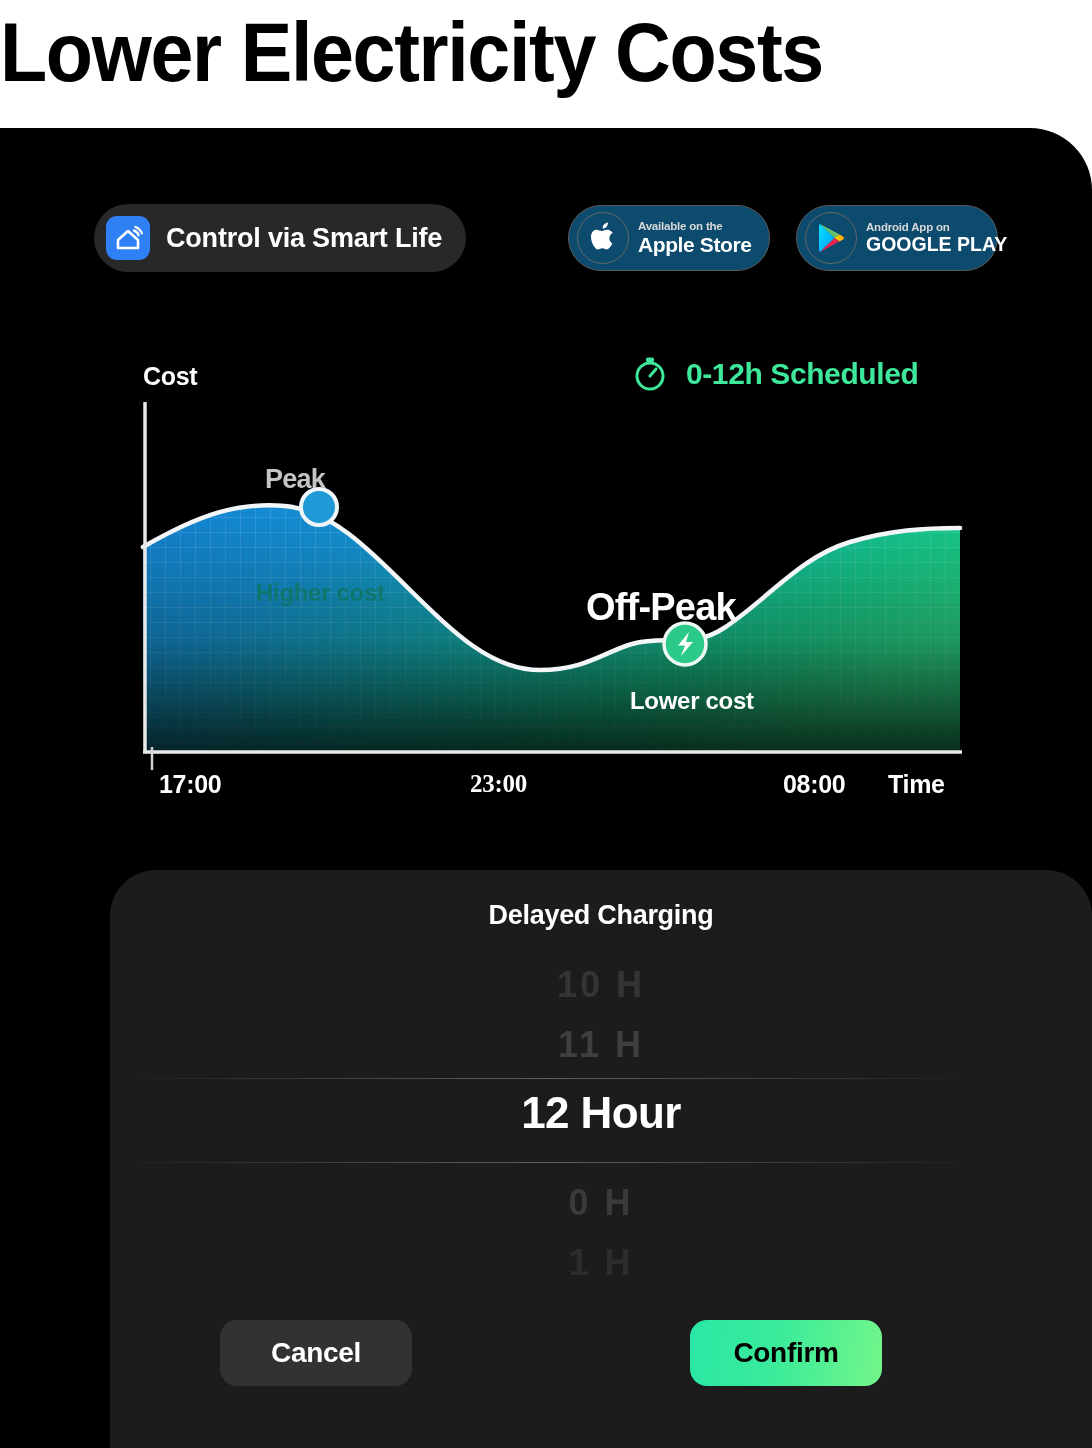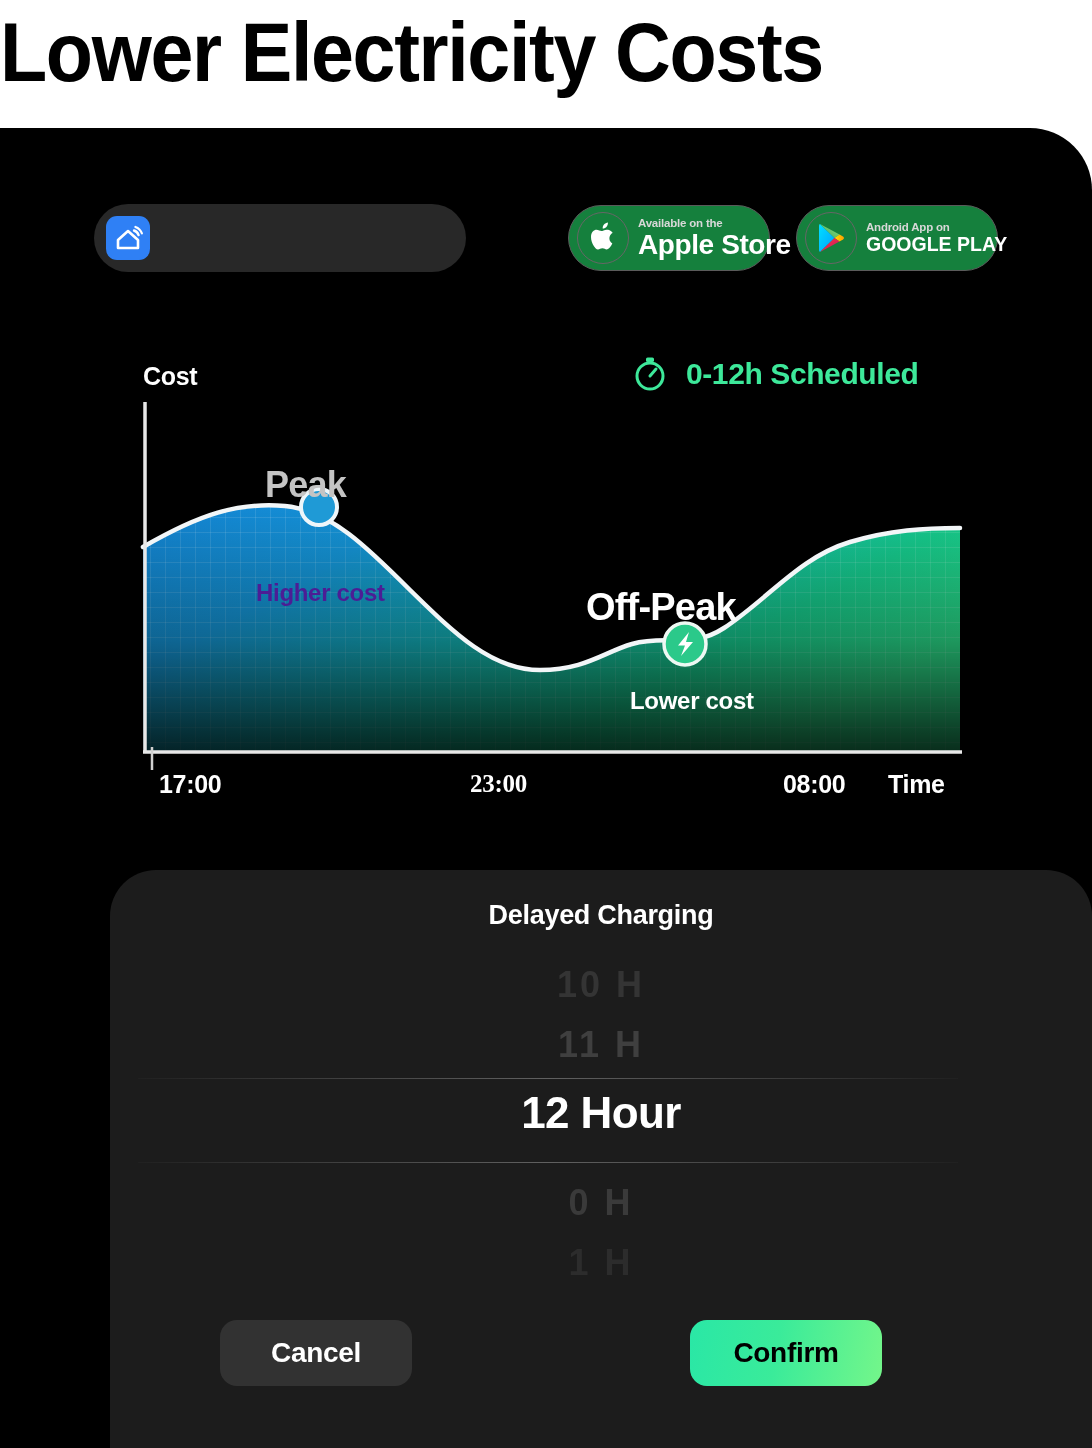--- a/index.html
+++ b/index.html
@@ -45,39 +45,39 @@
     background:#2f80f5;
     position:relative; flex:0 0 auto;
   }
   #smartlife-icon svg{ position:absolute; left:0; top:0; }
   #smartlife-label{
     margin-left:16px; color:#ffffff; font-size:27px; font-weight:bold;
     letter-spacing:-0.2px; white-space:nowrap;
   }
 
   .store-pill{
-    height:66px; background:#15803d;
+    height:66px; background:#0c4a6e;
     border:1.5px solid #5a5a5a;
     padding-left:8px;
   }
   #apple-pill{ left:568px; top:1px; width:202px; }
   #google-pill{ left:796px; top:1px; width:202px; }
   .store-logo-ring{
     width:52px; height:52px; border-radius:50%;
     border:1.5px solid #666; flex:0 0 auto;
     display:flex; align-items:center; justify-content:center;
     position:relative;
   }
   .store-text{ margin-left:9px; line-height:1.05; }
   .store-text .small{
     display:block; color:#d8d8d8; font-size:11.5px; font-weight:bold;
     letter-spacing:-0.2px; white-space:nowrap;
   }
   .store-text .big{
-    display:block; color:#ffffff; font-size:28px; font-weight:bold;
+    display:block; color:#ffffff; font-size:21px; font-weight:bold;
     letter-spacing:-0.4px; white-space:nowrap; margin-top:1px;
   }
   #google-pill .big{ font-size:19.5px; letter-spacing:0px; }
 
   
   #chart-block{
     position:absolute; left:0; top:352px; width:1092px; height:460px;
   }
   #cost-label{
     position:absolute; left:143px; top:10px;
@@ -88,22 +88,22 @@
     display:flex; align-items:center;
   }
   #sched-icon{ width:40px; height:40px; flex:0 0 auto; }
   #sched-text{
     margin-left:16px; font-size:30px; font-weight:bold;
     letter-spacing:-0.4px; white-space:nowrap;
   }
   #chart-svg{ position:absolute; left:0; top:0; }
 
   .chart-annot{ position:absolute; white-space:nowrap; }
-  #peak-label{ left:265px; top:112px; font-size:36px; font-weight:bold; color:#c4c4c4; letter-spacing:-0.8px; }
-  #higher-cost{ left:256px; top:227px; font-size:24px; font-weight:bold; color:#4c1d95; letter-spacing:-0.3px; }
+  #peak-label{ left:265px; top:112px; font-size:27px; font-weight:bold; color:#c4c4c4; letter-spacing:-0.8px; }
+  #higher-cost{ left:256px; top:227px; font-size:24px; font-weight:bold; color:#0f766e; letter-spacing:-0.3px; }
   #offpeak-label{ left:586px; top:226px; font-size:38px; font-weight:bold; color:#ffffff; letter-spacing:-0.8px;margin-top:8px; }
   #lower-cost{ left:630px; top:335px; font-size:24px; font-weight:bold; color:#ffffff; letter-spacing:-0.3px; }
 
   .axis-tick{
     position:absolute; color:#ffffff; font-size:25px; font-weight:bold;
     letter-spacing:-0.3px; white-space:nowrap;
   }
   #tick-0{ left:159px; top:418px; }
   #tick-1{ left:470px; top:418px;font-family:Liberation Serif, serif; }
   #tick-2{ left:783px; top:418px; }
@@ -166,20 +166,21 @@
 <div id="badge-row">
 
   <div class="pill" id="smartlife-pill">
     <div id="smartlife-icon">
       <svg width="44" height="44" viewBox="0 0 44 44" aria-hidden="true">
         <path d="M12 24 L22 15 L32 24 L32 32 L12 32 Z" fill="none" stroke="#ffffff" stroke-width="2.6" stroke-linejoin="round"></path>
         <path d="M28 14.5 a7 7 0 0 1 4.6 4.6" fill="none" stroke="#ffffff" stroke-width="2.4" stroke-linecap="round"></path>
         <path d="M29.4 11 a10.5 10.5 0 0 1 6.5 6.4" fill="none" stroke="#ffffff" stroke-width="2.2" stroke-linecap="round"></path>
       </svg>
     </div>
+    <div id="smartlife-label">Control via Smart Life</div>
   </div>
 
   <div class="pill store-pill" id="apple-pill">
     <div class="store-logo-ring">
       <svg width="30" height="34" viewBox="0 0 30 34" aria-hidden="true">
         <path d="M21.4 17.6c0-4 3.2-5.8 3.3-5.9-1.8-2.6-4.6-3-5.6-3-2.4-.2-4.5 1.4-5.7 1.4-1.2 0-3-1.3-4.9-1.3C6 8.8 3 11 3 16.1c0 3.2 1.2 6.6 2.8 8.8 1.3 1.9 2.5 3.5 4.2 3.5 1.7 0 2.3-1.1 4.4-1.1s2.6 1.1 4.3 1.1c1.8 0 3-1.7 4.2-3.4.8-1.2 1.2-2.3 1.4-2.8-2.6-1-2.9-4-2.9-4.6z" fill="#ffffff"></path>
         <path d="M18.6 5.7c.9-1.1 1.5-2.6 1.3-4.1-1.3.1-3 .9-3.9 2-.8 1-1.5 2.5-1.3 4 1.5.1 3-.8 3.9-1.9z" fill="#ffffff"></path>
       </svg>
     </div>
     <div class="store-text">

